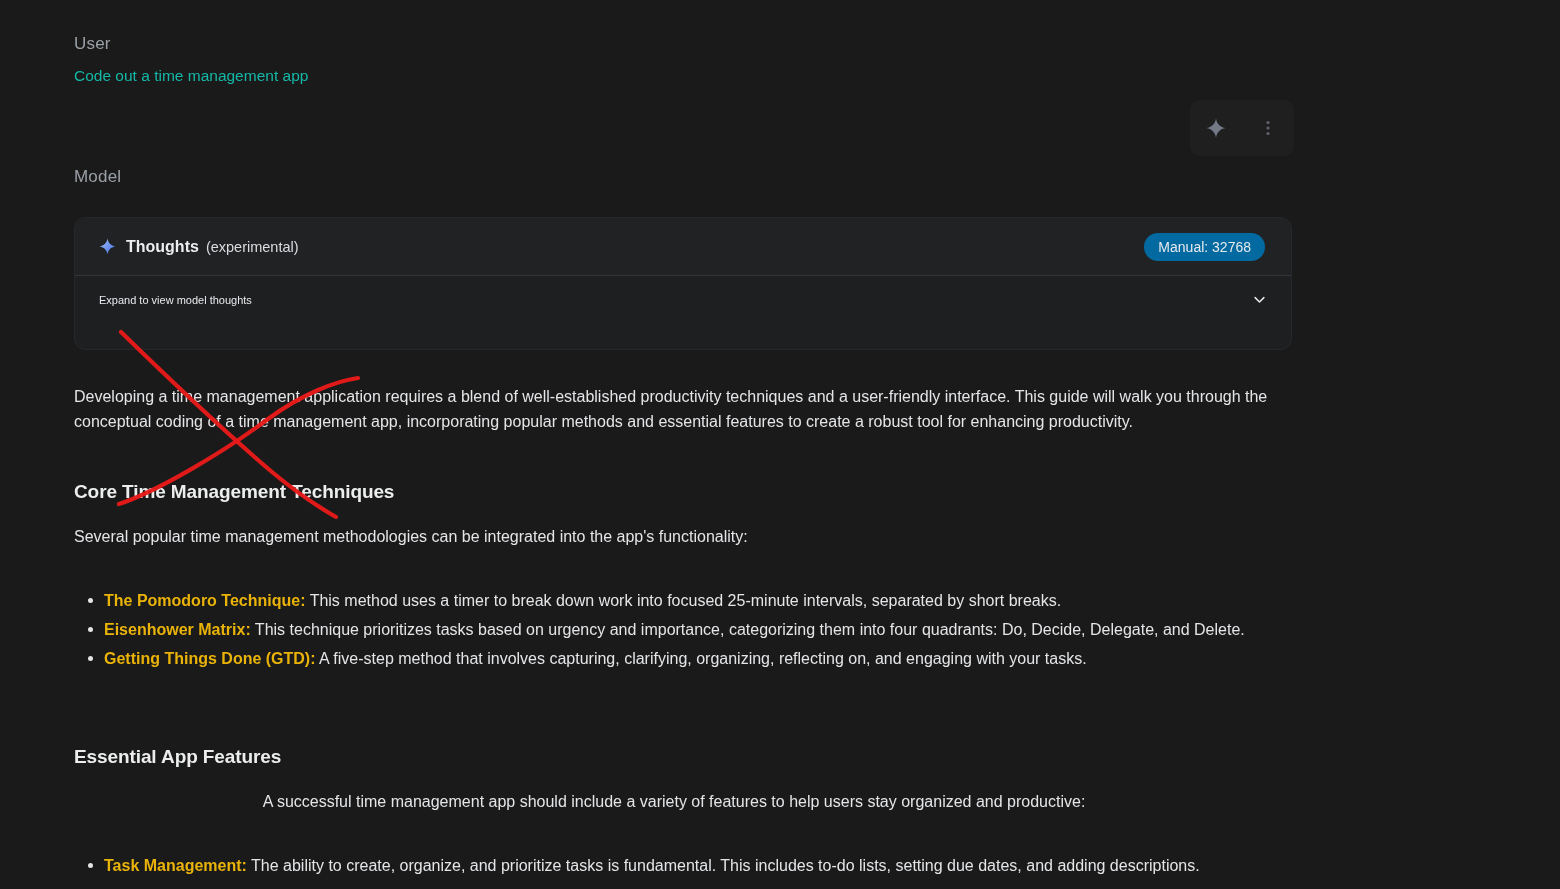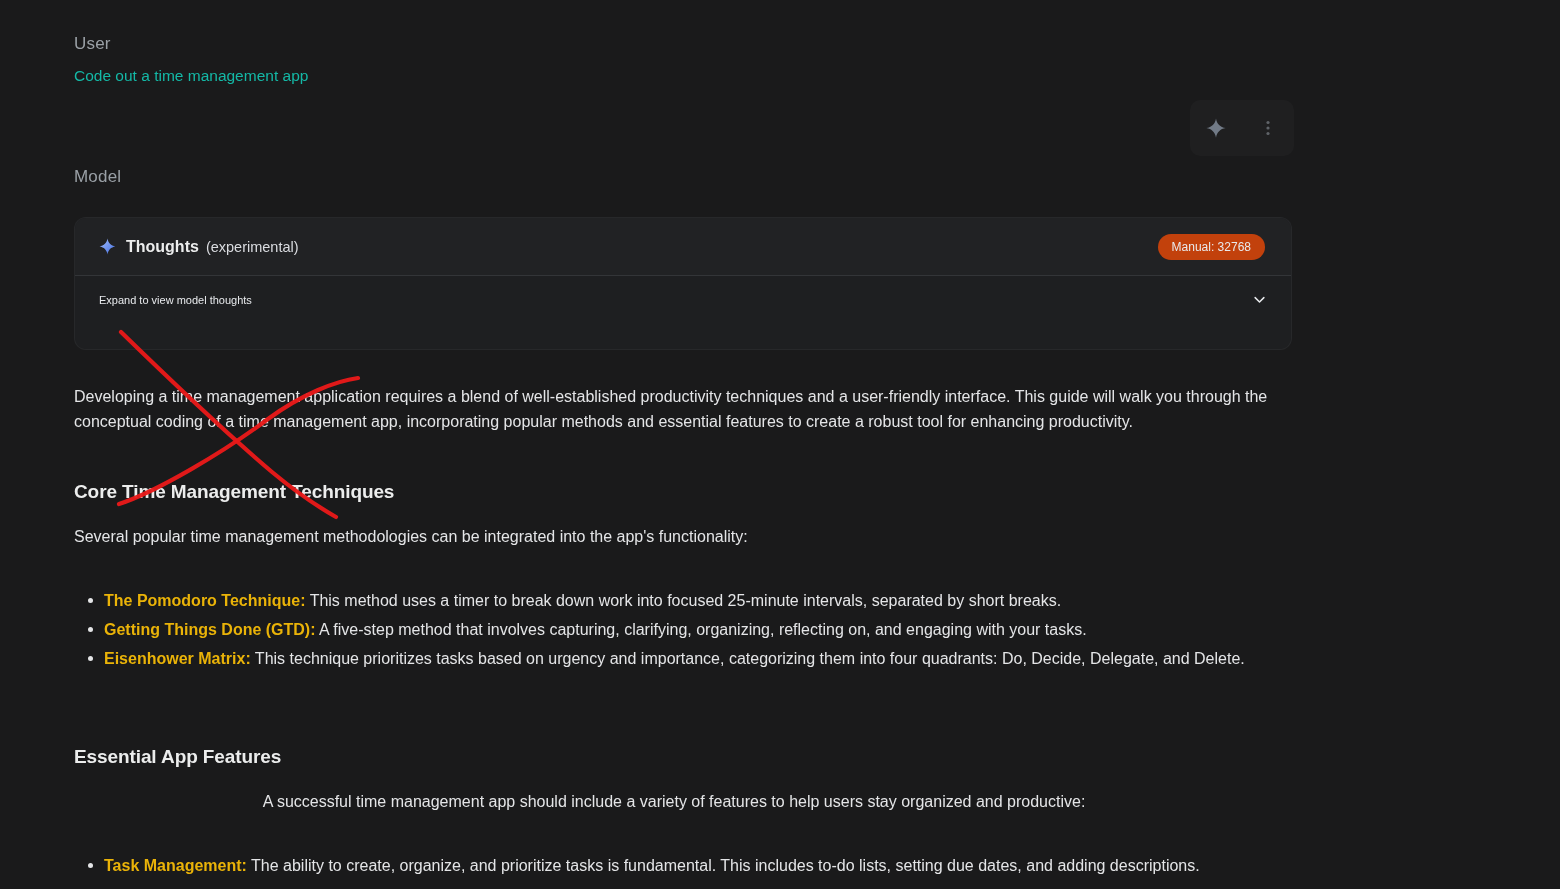--- a/index.html
+++ b/index.html
@@ -53,22 +53,22 @@
     display:flex;align-items:center;
     padding:0 26px 0 24px;
     border-bottom:1px solid #333538;
     box-sizing:border-box;
   }
   .spark{width:17px;height:17px;display:inline-flex;margin-right:10px;}
   .thoughts-title{font-size:16px;font-weight:700;color:#eceded;}
   .thoughts-exp{font-size:14.5px;color:#dadce0;margin-left:7px;}
   .badge{
     margin-left:auto;
-    background:#c2410c;color:#e8eaed;
-    font-size:12px;
+    background:#0369a1;color:#e8eaed;
+    font-size:14px;
     padding:6px 14px;border-radius:16px;
   }
   .thoughts-expand{
     height:47px;
     display:flex;align-items:center;
     padding:0 24px;
     box-sizing:border-box;
     color:#e8eaed;font-size:11px;
     cursor:pointer;
   }
@@ -166,22 +166,22 @@
   </div>
 
   <div class="response-anchor">
     <p class="para p1">Developing a time management application requires a blend of well-established productivity techniques and a user-friendly interface. This guide will walk you through the conceptual coding of a time management app, incorporating popular methods and essential features to create a robust tool for enhancing productivity.</p>
 
     <h3 class="rh h1pos">Core Time Management Techniques</h3>
     <p class="para p2">Several popular time management methodologies can be integrated into the app's functionality:</p>
 
     <ul class="list ul1">
       <li><strong>The Pomodoro Technique:</strong> <span>This method uses a timer to break down work into focused 25-minute intervals, separated by short breaks.</span></li>
+      <li><strong>Eisenhower Matrix:</strong> <span>This technique prioritizes tasks based on urgency and importance, categorizing them into four quadrants: Do, Decide, Delegate, and Delete.</span></li>
       <li><strong>Getting Things Done (GTD):</strong> <span>A five-step method that involves capturing, clarifying, organizing, reflecting on, and engaging with your tasks.</span></li>
-      <li><strong>Eisenhower Matrix:</strong> <span>This technique prioritizes tasks based on urgency and importance, categorizing them into four quadrants: Do, Decide, Delegate, and Delete.</span></li>
     </ul>
 
     <h3 class="rh h2pos">Essential App Features</h3>
     <p class="para p3">A successful time management app should include a variety of features to help users stay organized and productive:</p>
 
     <ul class="list ul2">
       <li><strong>Task Management:</strong> <span>The ability to create, organize, and prioritize tasks is fundamental. This includes to-do lists, setting due dates, and adding descriptions.</span></li>
     </ul>
   </div>
 

